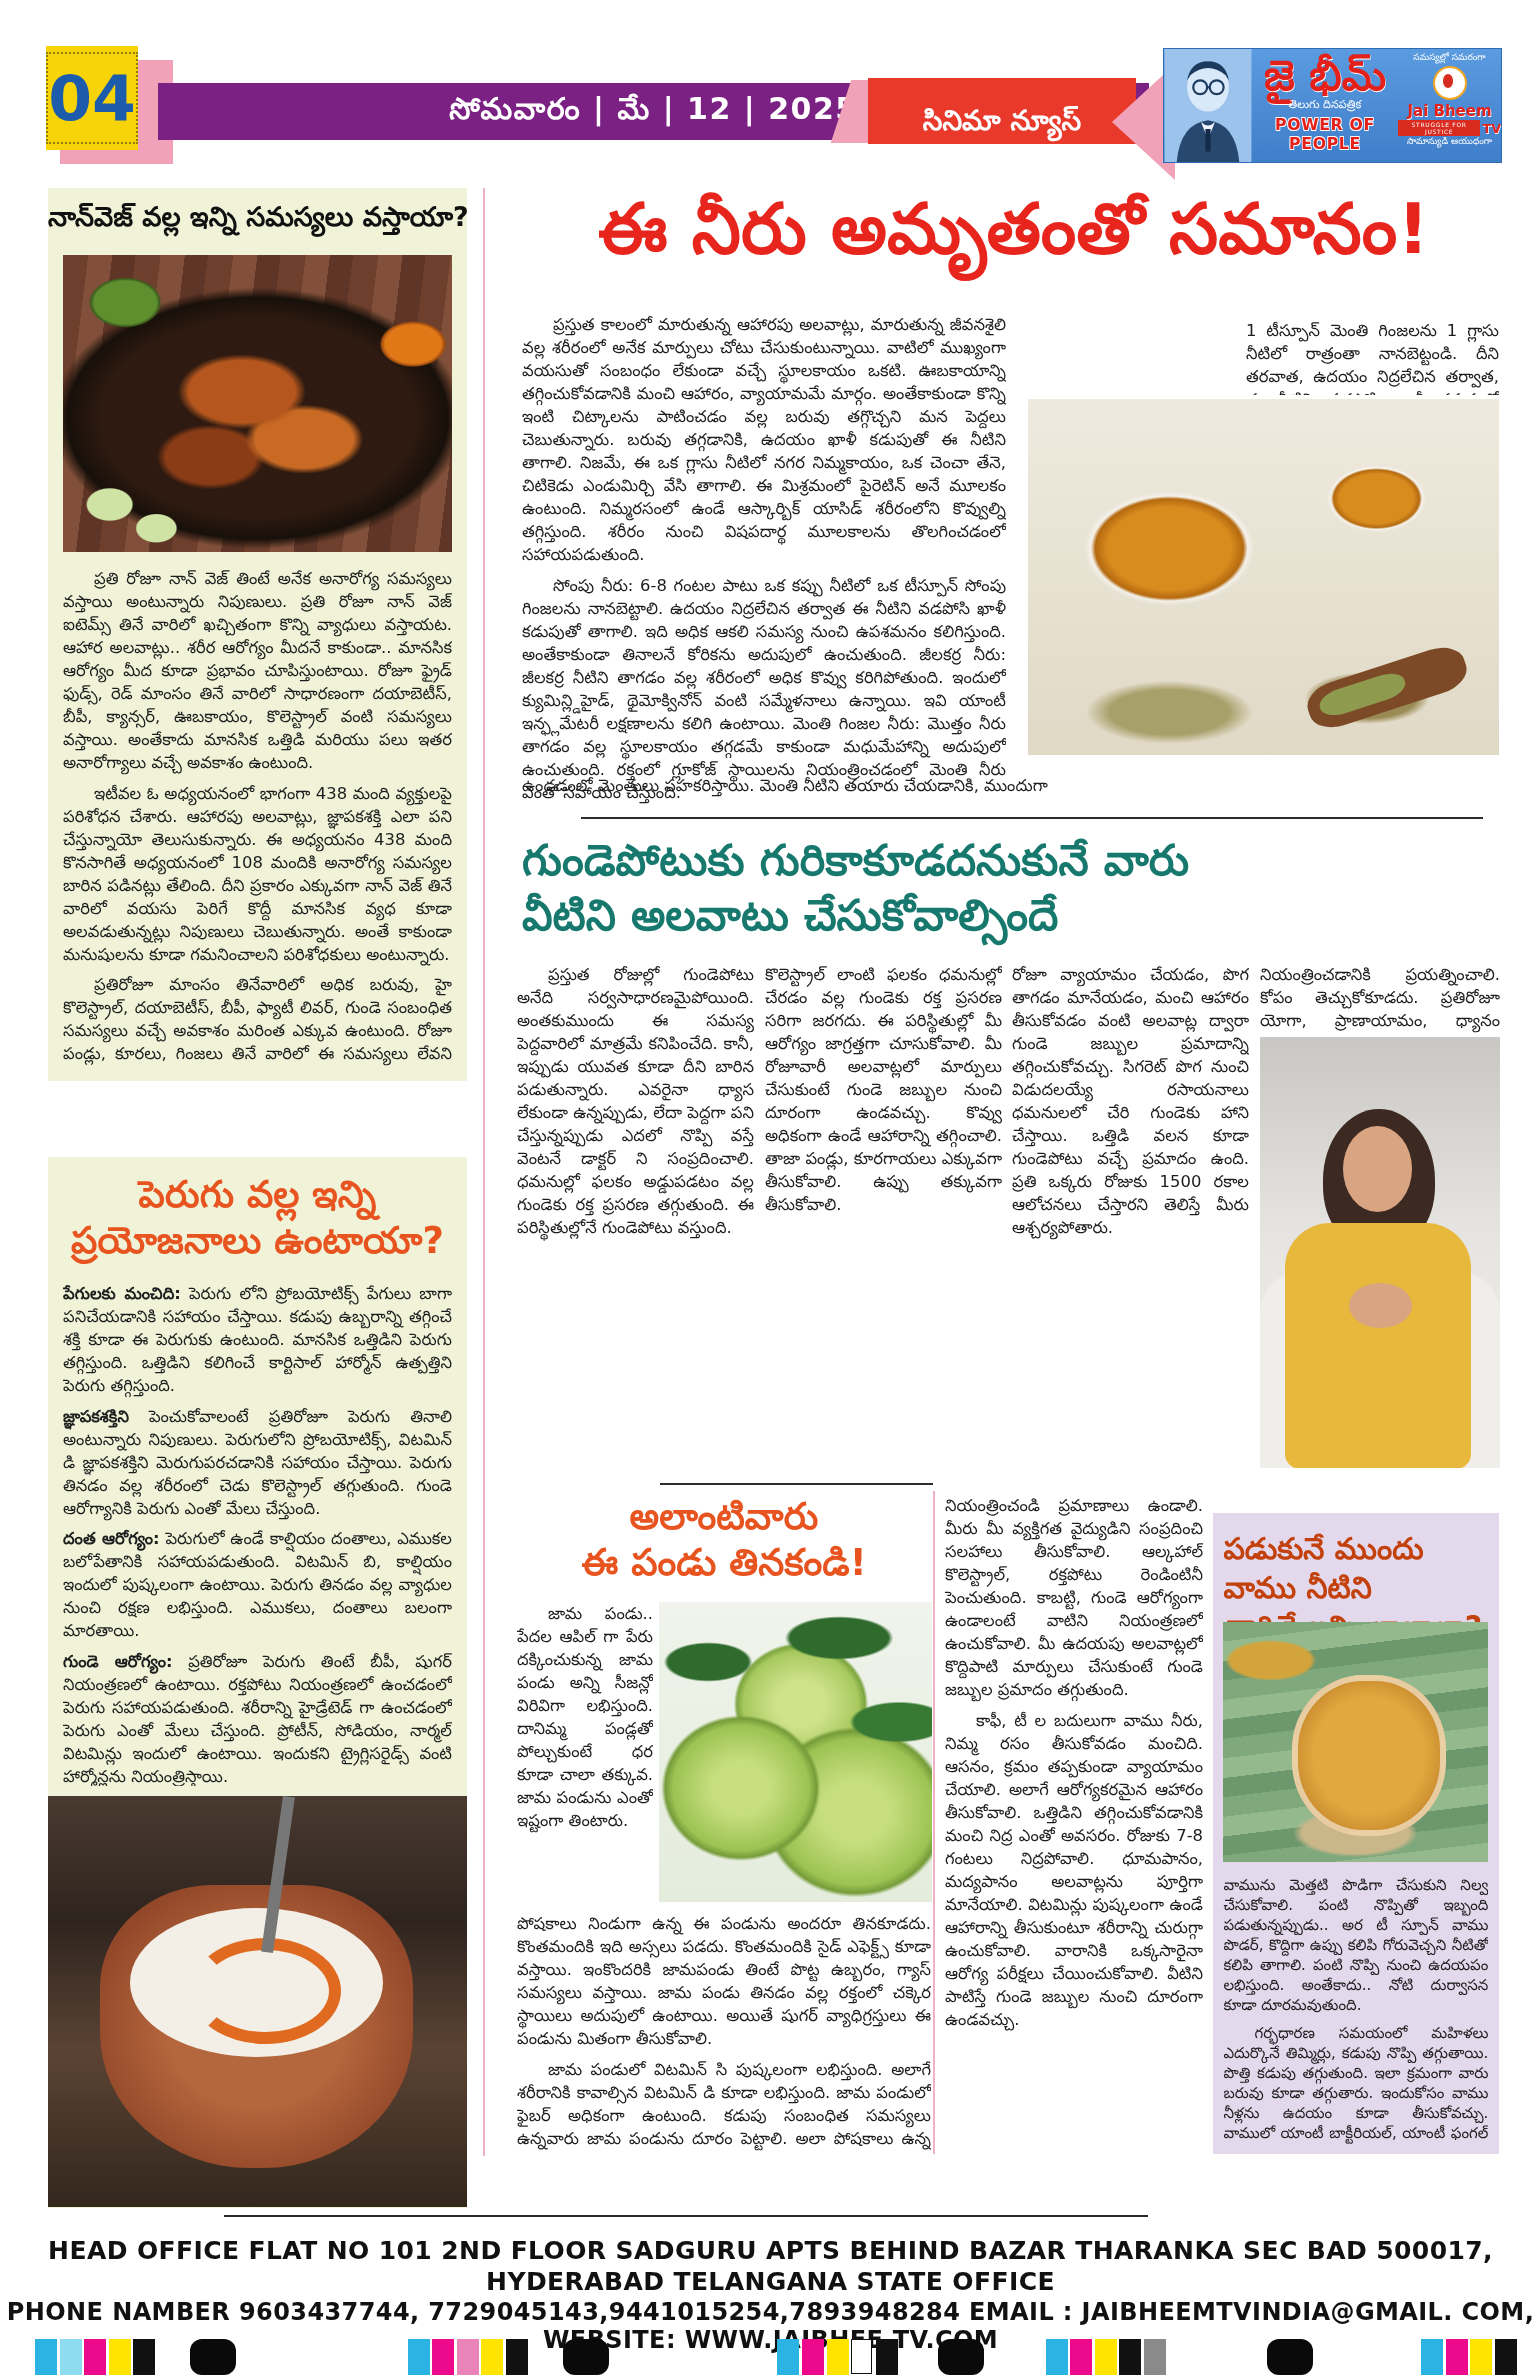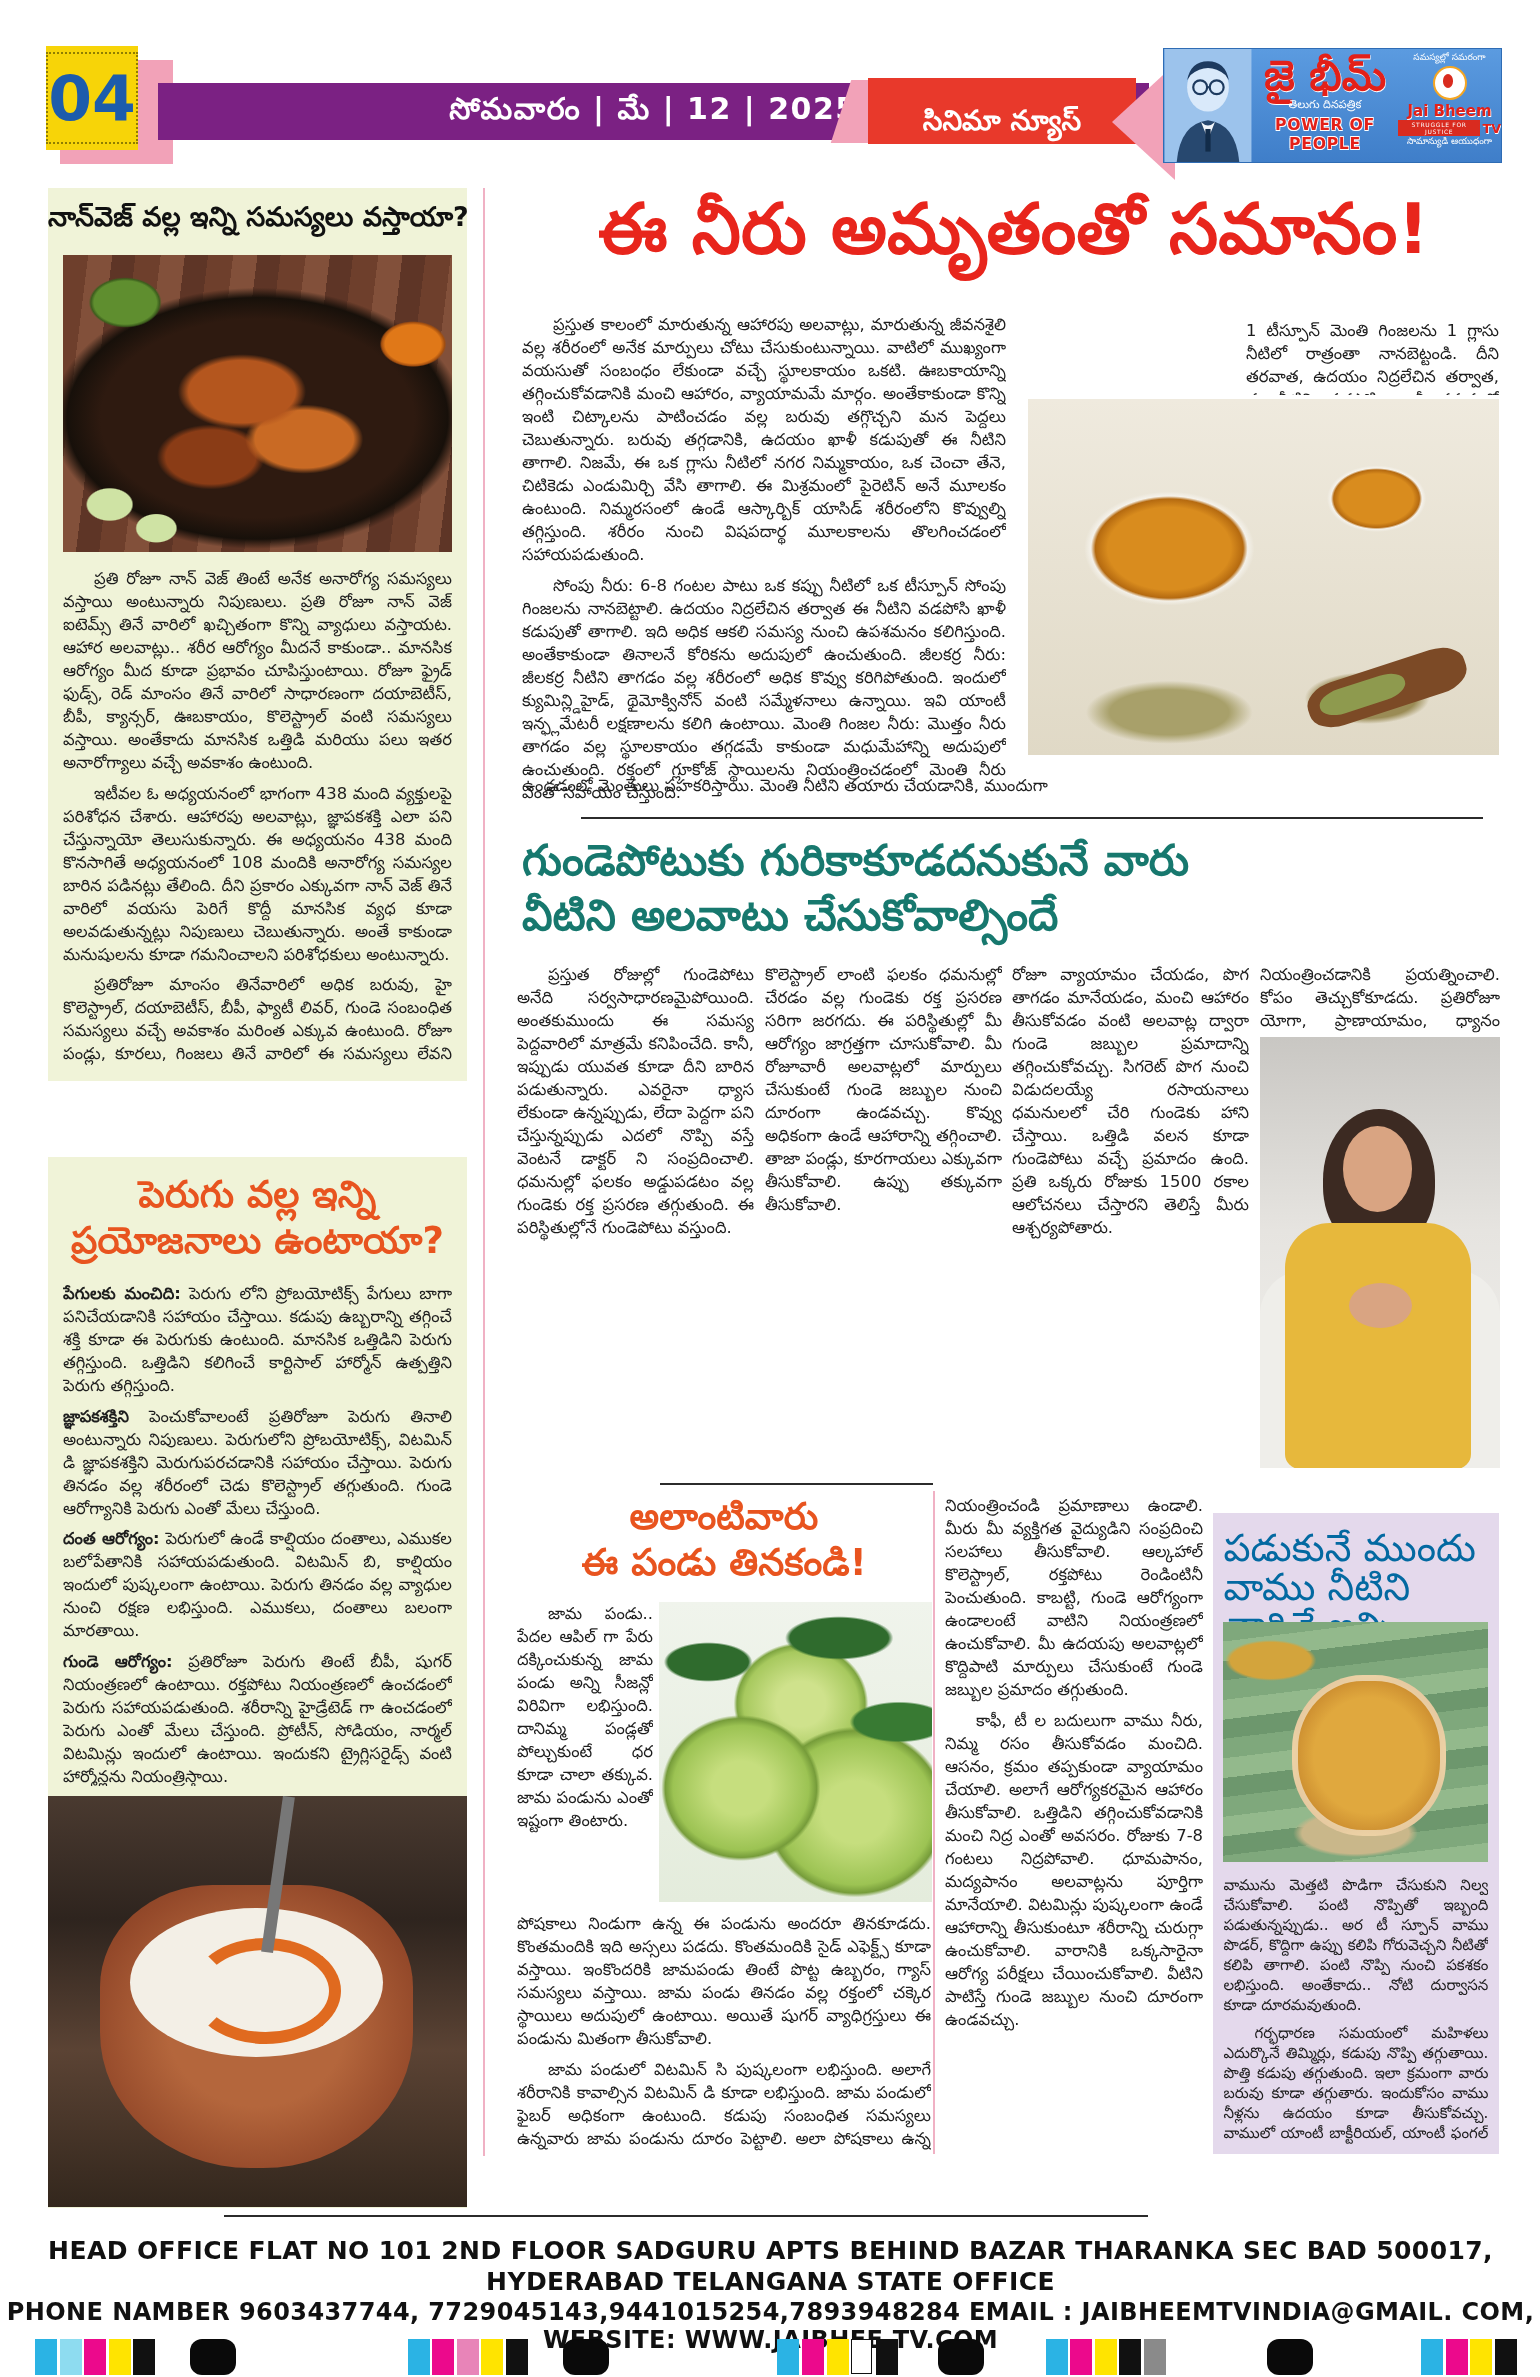--- a/index.html
+++ b/index.html
@@ -43,21 +43,21 @@
   
   .col{font-size:16.4px;line-height:23px;text-align:justify;overflow:hidden;}
   .col p{margin:0 0 7.5px;text-indent:31px;}
   .col p.noindent{text-indent:0;}
   .lead-b{font-weight:800;}
   
   .panel{background:#f0f3d8;}
   .panel-h{font-size:27px;font-weight:800;color:#111;text-align:center;white-space:nowrap;overflow:hidden;}
   .orange-h{color:#e8541f;font-size:37px;line-height:46px;font-weight:800;text-align:center;overflow:hidden;}
   .teal-h{color:#17786e;font-size:43px;line-height:55px;font-weight:800;overflow:hidden;}
-  .black-h{color:#0369a1;font-size:38px;line-height:39px;font-weight:400;overflow:hidden;}
+  .black-h{color:#c2410c;font-size:30px;line-height:39px;font-weight:700;overflow:hidden;}
   
   .img{overflow:hidden;position:absolute;}
   .img-food{background:
       radial-gradient(52px 36px at 16% 16%,#5f8e2f 60%,#3d5e1d 66%,transparent 70%),
       radial-gradient(34px 24px at 12% 84%,#cfe3a4 65%,transparent 70%),
       radial-gradient(30px 21px at 24% 92%,#cfe3a4 65%,transparent 70%),
       radial-gradient(45px 31px at 90% 30%,#e07818 62%,#a14e10 70%,transparent 74%),
       radial-gradient(89px 52px at 46% 46%,#b4561e 60%,transparent 72%),
       radial-gradient(82px 48px at 62% 62%,#c96a24 60%,transparent 72%),
       radial-gradient(75px 45px at 38% 68%,#8a3c16 60%,transparent 72%),
@@ -245,21 +245,21 @@
 
   <div class="abs" style="left:1213px;top:1513px;width:286px;height:641px;background:#e4d9ec;">
     <div class="black-h" style="margin:16.4px 10.4px 0;">
       <div>పడుకునే ముందు వాము నీటిని</div>
       <div>తాగితే ఇన్ని లాభాలా?</div>
     </div>
     <div class="img img-vamu" style="left:10.4px;top:109px;width:265px;height:240px;">
       <div class="v-glass"></div>
     </div>
     <div class="col abs" style="left:10.4px;top:362px;width:265px;height:271px;font-size:15px;line-height:20px;">
-      <p class="noindent">వామును మెత్తటి పొడిగా చేసుకుని నిల్వ చేసుకోవాలి. పంటి నొప్పితో ఇబ్బంది పడుతున్నప్పుడు.. అర టీ స్పూన్ వాము పొడర్, కొద్దిగా ఉప్పు కలిపి గోరువెచ్చని నీటితో కలిపి తాగాలి. పంటి నొప్పి నుంచి పకశకం లభిస్తుంది. అంతేకాదు.. నోటి దుర్వాసన కూడా దూరమవుతుంది.</p>
+      <p class="noindent">వామును మెత్తటి పొడిగా చేసుకుని నిల్వ చేసుకోవాలి. పంటి నొప్పితో ఇబ్బంది పడుతున్నప్పుడు.. అర టీ స్పూన్ వాము పొడర్, కొద్దిగా ఉప్పు కలిపి గోరువెచ్చని నీటితో కలిపి తాగాలి. పంటి నొప్పి నుంచి ఉదయపం లభిస్తుంది. అంతేకాదు.. నోటి దుర్వాసన కూడా దూరమవుతుంది.</p>
       <p>గర్భధారణ సమయంలో మహిళలు ఎదుర్కొనే తిమ్మిర్లు, కడుపు నొప్పి తగ్గుతాయి. పొత్తి కడుపు తగ్గుతుంది. ఇలా క్రమంగా వారు బరువు కూడా తగ్గుతారు. ఇందుకోసం వాము నీళ్లను ఉదయం కూడా తీసుకోవచ్చు. వాములో యాంటీ బాక్టీరియల్, యాంటీ ఫంగల్ లక్షణాలు పుష్కలంగా ఉంటాయి. అందువల్ల శ్వాస సంబంధ వ్యాధులు రాకుండా ఉంటాయి. ఈ నీరు జలుబు, దగ్గు నుంచి ఉపశమనం కలిగిస్తుంది.</p>
 
     </div>
   </div>
 
   <div class="abs hrule" style="left:224px;top:2215px;width:924px;height:2.2px;"></div>
   <div class="abs footer-line" style="top:2236px;font-size:25px;">HEAD OFFICE FLAT NO 101 2ND FLOOR SADGURU APTS BEHIND BAZAR THARANKA SEC BAD 500017,</div>
   <div class="abs footer-line" style="top:2267px;font-size:25px;">HYDERABAD TELANGANA STATE OFFICE</div>
   <div class="abs footer-line" style="top:2298px;font-size:24px;">PHONE NAMBER 9603437744, 7729045143,9441015254,7893948284 EMAIL : JAIBHEEMTVINDIA@GMAIL. COM, WEBSITE: WWW.JAIBHEE,TV.COM</div>
 

